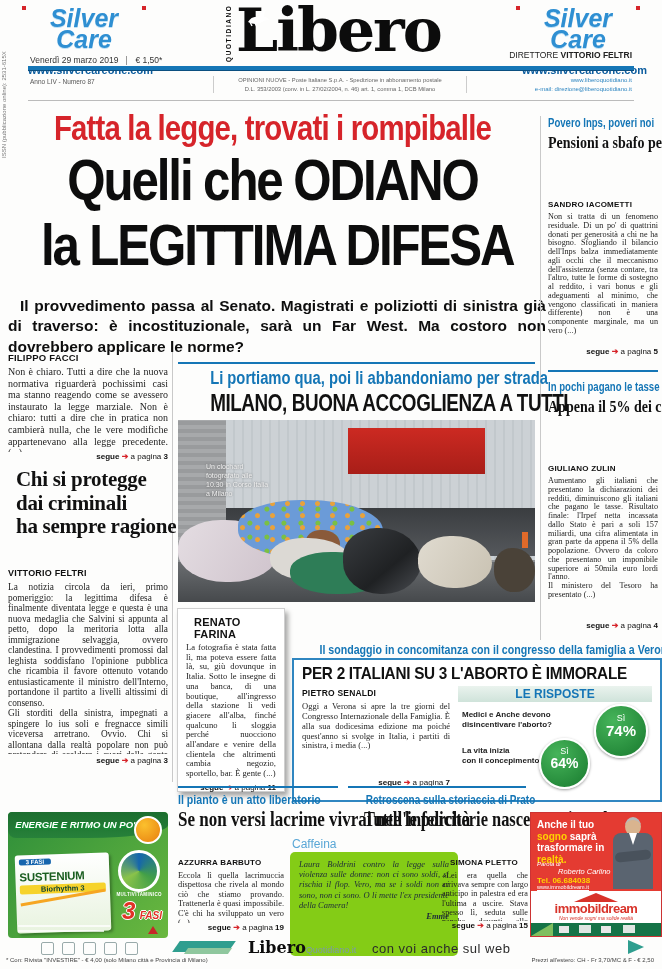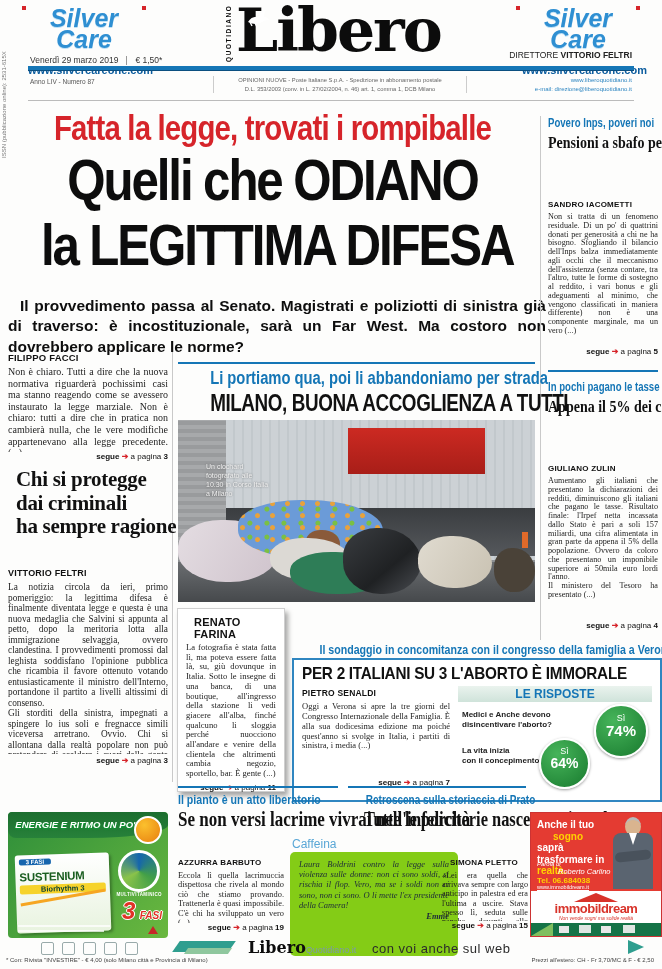--- a/index.html
+++ b/index.html
@@ -282,21 +282,21 @@
     <span style="width:11px;height:11px;border:1px solid #9aa;border-radius:2px;"></span>
     <span style="width:11px;height:11px;border:1px solid #9aa;border-radius:2px;"></span>
     <span style="width:11px;height:11px;border:1px solid #9aa;border-radius:2px;"></span>
     <span style="width:11px;height:11px;border:1px solid #9aa;border-radius:2px;"></span>
   </div>
   <div class="abs" style="left:6px;top:957px;font-size:6px;color:#444;">* Con: Rivista "INVESTIRE" - € 4,00 (solo Milano città e Provincia di Milano)</div>
 
   <div class="abs immo">
     <div class="immo-red">
       <div style="margin:6px 0 0 6px;width:74px;font-size:10px;font-weight:bold;color:#fff;line-height:1.15;">
-        <span>Anche il tuo </span><span style="color:#ffd200;margin-left:16px;">sogno</span><span> saprà trasformare in </span><span style="color:#ffd200;">realtà.</span>
+        <span>Anche il tuo </span><span style="color:#ffd200;">sogno</span><span> saprà trasformare in </span><span style="color:#ffd200;">realtà.</span>
       </div>
       <div class="abs" style="left:6px;top:48px;color:#fff;font-style:italic;">
         <div style="font-size:6px;">Parola di</div>
         <div style="font-size:7.5px;margin-left:21px;">Roberto Carlino</div>
       </div>
       <div class="abs" style="left:6px;top:63px;font-size:8px;font-weight:bold;color:#ffd200;">Tel. 06.684038</div>
       <div class="abs" style="left:6px;top:71px;font-size:5.5px;color:#fff;text-decoration:underline;">www.immobildream.it</div>
       <div class="abs" style="right:2px;top:4px;width:52px;height:72px;">
         <div class="abs" style="left:18px;top:0;width:16px;height:16px;border-radius:50%;background:#d9b48f;border-top:3px solid #b9b9b9;"></div>
         <div class="abs" style="left:6px;top:16px;width:40px;height:56px;border-radius:8px 8px 0 0;background:#5a6470;"></div>

